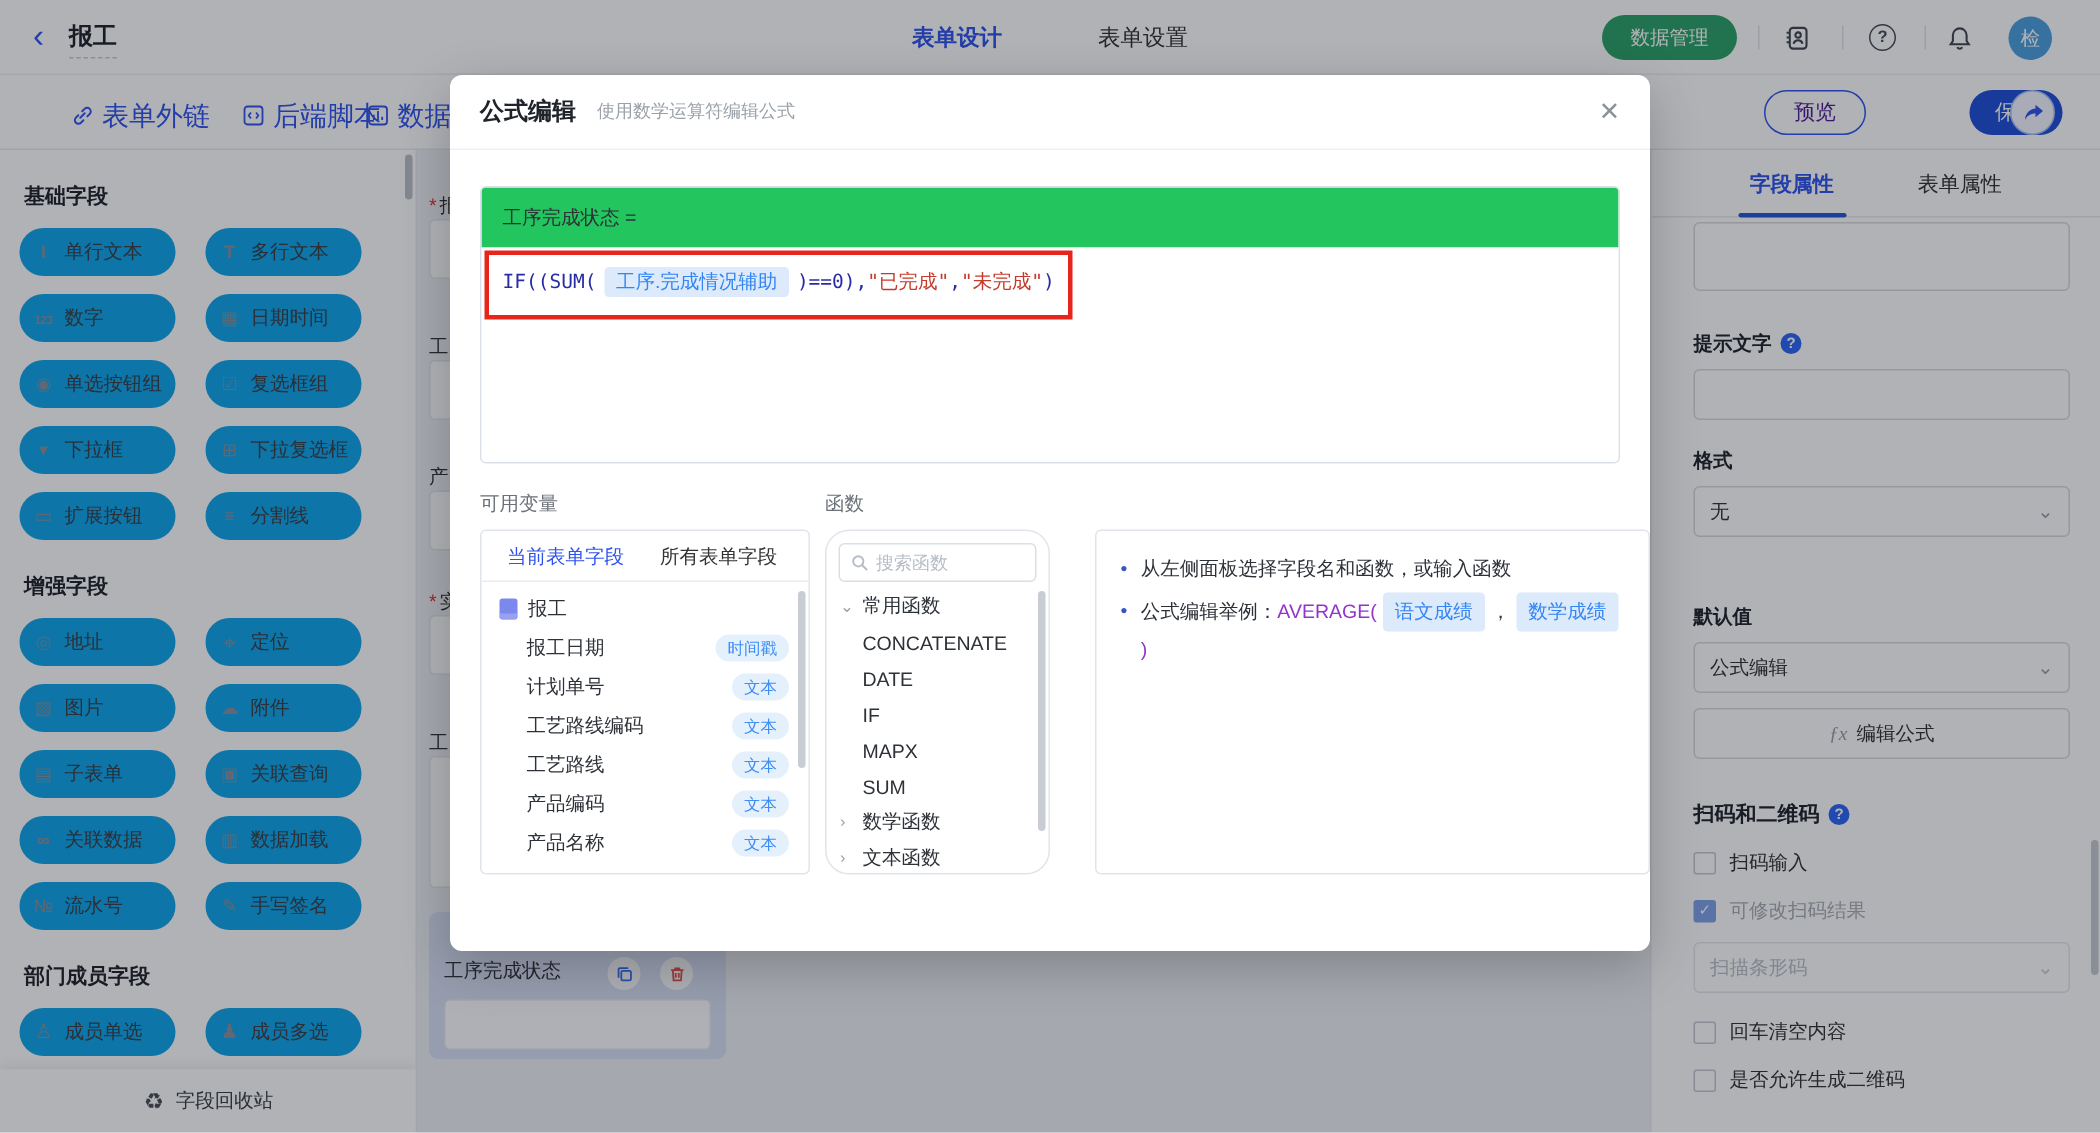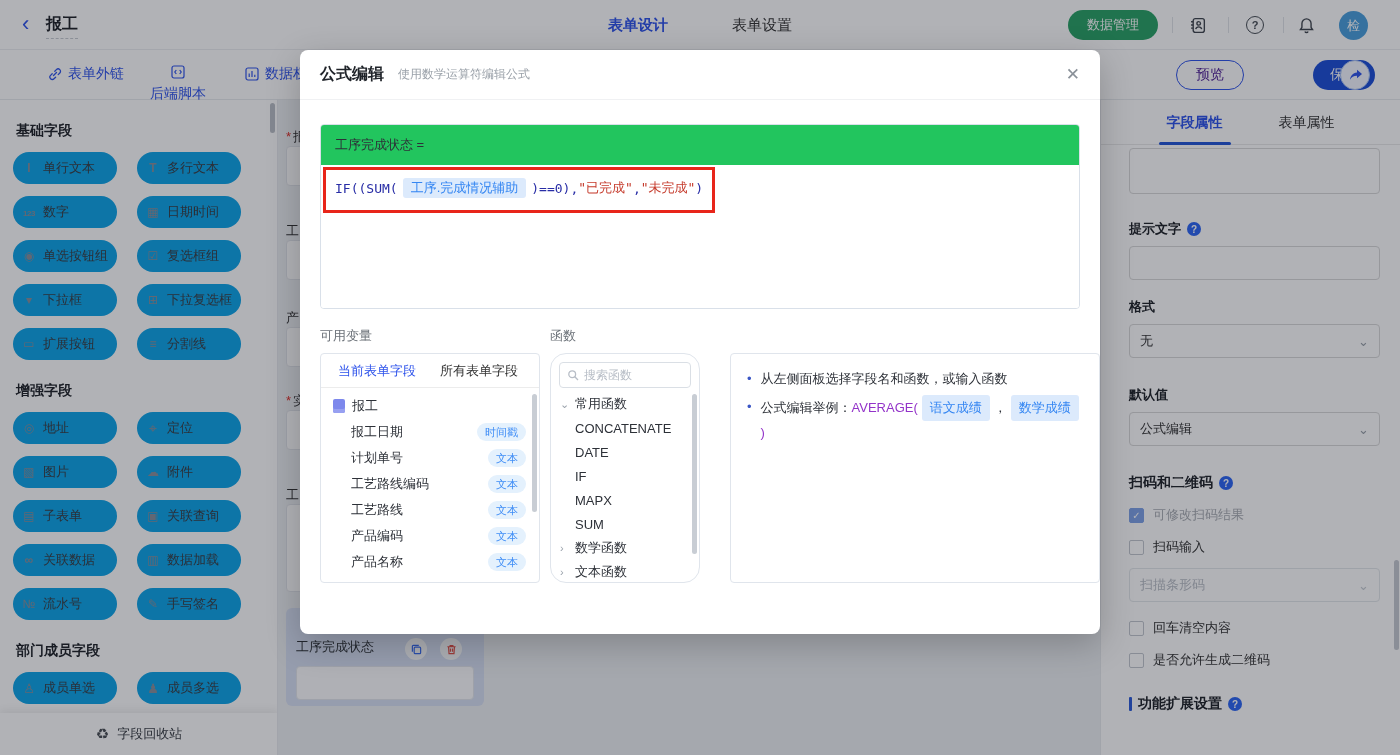--- a/index.html
+++ b/index.html
@@ -14,21 +14,21 @@
   .top-tab{position:absolute;top:16px;font-size:15px;color:#333;cursor:pointer;}
   .top-tab.active{color:#2f54eb;font-weight:600;}
   .pill-green{position:absolute;left:1068px;top:10px;width:90px;height:30px;border-radius:15px;background:#2aa266;color:#fff;font-size:13px;display:flex;align-items:center;justify-content:center;}
   .tb-div{position:absolute;top:17px;width:1px;height:16px;background:#e0e3e8;}
   .tb-icon{position:absolute;top:13px;width:24px;height:24px;display:flex;align-items:center;justify-content:center;color:#40464e;}
   .help-circle{width:18px;height:18px;border:1.5px solid #474d55;border-radius:50%;display:flex;align-items:center;justify-content:center;font-size:11px;font-weight:700;color:#474d55;}
   .avatar{position:absolute;left:1339px;top:11px;width:29px;height:29px;border-radius:50%;background:#4ba0dd;color:#fff;font-size:13px;display:flex;align-items:center;justify-content:center;}
 
   
   .toolbar{position:absolute;left:0;top:50px;width:1400px;height:50px;background:#fff;border-bottom:1px solid #e8eaee;z-index:1;}
-  .tool-item{position:absolute;top:15px;display:flex;align-items:center;gap:6px;color:#2f54eb;font-size:14px;cursor:pointer;}
+  .tool-item{position:absolute;top:15px;display:flex;align-items:center;gap:6px;color:#2f54eb;font-size:18px;cursor:pointer;}
   .btn-preview{position:absolute;left:1176px;top:60px;width:68px;height:30px;border:1px solid #2f54eb;border-radius:16px;background:#fff;color:#4c1d95;font-size:14px;display:flex;align-items:center;justify-content:center;z-index:1;}
   .btn-save{position:absolute;left:1313px;top:60px;width:62px;height:30px;border-radius:16px;background:#1d4fd8;color:#fff;font-size:14px;display:flex;align-items:center;justify-content:center;z-index:1;}
   .btn-share{position:absolute;left:1340px;top:60px;width:30px;height:30px;border-radius:50%;border:1px solid #a9c2f4;background:#f3f7ff;display:flex;align-items:center;justify-content:center;z-index:1;}
 
   
   .sidebar{position:absolute;left:0;top:100px;width:278px;height:655px;background:#fff;border-right:1px solid #e9ebef;overflow:hidden;}
   .sb-inner{padding:14px 13px 0 13px;}
   .sb-title{font-size:14px;font-weight:700;color:#1f2329;margin:8px 3px 12px 3px;}
   .sb-grid{display:grid;grid-template-columns:104px 104px;column-gap:20px;row-gap:12px;}
   .sb-pill{height:32px;border-radius:16px;background:#0ea5e9;display:flex;align-items:center;padding:0 8px;gap:6px;font-size:13px;color:#3a3f45;cursor:grab;white-space:nowrap;overflow:hidden;}
@@ -169,21 +169,21 @@
     <div class="avatar">检</div>
   </div>
 
   <div class="toolbar">
     <div class="tool-item" style="left:48px;">
       <svg width="14" height="14" viewBox="0 0 14 14" fill="none" stroke="#2f54eb" stroke-width="1.3" stroke-linecap="round">
         <path d="M5.5 8.5 8.5 5.5M4.2 6.8 2.6 8.4a2.4 2.4 0 0 0 3.4 3.4l1.6-1.6M6.8 4.2 8.4 2.6a2.4 2.4 0 0 1 3.4 3.4L10.2 7.6"></path>
       </svg>
       <span>表单外链</span>
     </div>
-    <div class="tool-item" style="left:150px;flex-direction:column;">
+    <div class="tool-item" style="left:162px;">
       <svg width="14" height="14" viewBox="0 0 14 14" fill="none" stroke="#2f54eb" stroke-width="1.2">
         <rect x="1" y="1" width="12" height="12" rx="2"></rect>
         <path d="M5.3 5 3.8 7l1.5 2M8.7 5 10.2 7 8.7 9"></path>
       </svg>
       <span>后端脚本</span>
     </div>
     <div class="tool-item" style="left:245px;">
       <svg width="14" height="14" viewBox="0 0 14 14" fill="none" stroke="#2f54eb" stroke-width="1.2">
         <rect x="1" y="1" width="12" height="12" rx="2"></rect>
         <path d="M4.2 10V6.5M7 10V4M9.8 10V7.8"></path>
@@ -376,38 +376,42 @@
         <span class="qmark">?</span>
       </div>
       <div class="insp-input"></div>
       <div class="insp-label" style="margin-top:18px;">
         <span>格式</span>
       </div>
       <div class="insp-select">
         <span>无</span>
         <span class="chev">⌄</span>
       </div>
-      <div class="insp-label" style="margin-top:28px;">
+      <div class="insp-label" style="margin-top:44px;">
         <span>默认值</span>
       </div>
       <div class="insp-select">
         <span>公式编辑</span>
         <span class="chev">⌄</span>
       </div>
+      <div class="insp-btn">
+        <span class="fx">ƒx</span>
+        <span>编辑公式</span>
+      </div>
       <div class="sec-head">
         <span>扫码和二维码</span>
         <span class="qmark">?</span>
       </div>
+      <div class="cb-row">
+        <span class="cb"></span>
+        <span class="cb-label">扫码输入</span>
+      </div>
       <div class="cb-row checked disabled">
         <span class="cb"></span>
         <span class="cb-label">可修改扫码结果</span>
-      </div>
-      <div class="cb-row">
-        <span class="cb"></span>
-        <span class="cb-label">扫码输入</span>
       </div>
       <div class="insp-select disabled" style="margin-top:12px;">
         <span>扫描条形码</span>
         <span class="chev" style="color:#c7ccd2;">⌄</span>
       </div>
       <div class="cb-row" style="margin-top:17px;">
         <span class="cb"></span>
         <span class="cb-label">回车清空内容</span>
       </div>
       <div class="cb-row">

